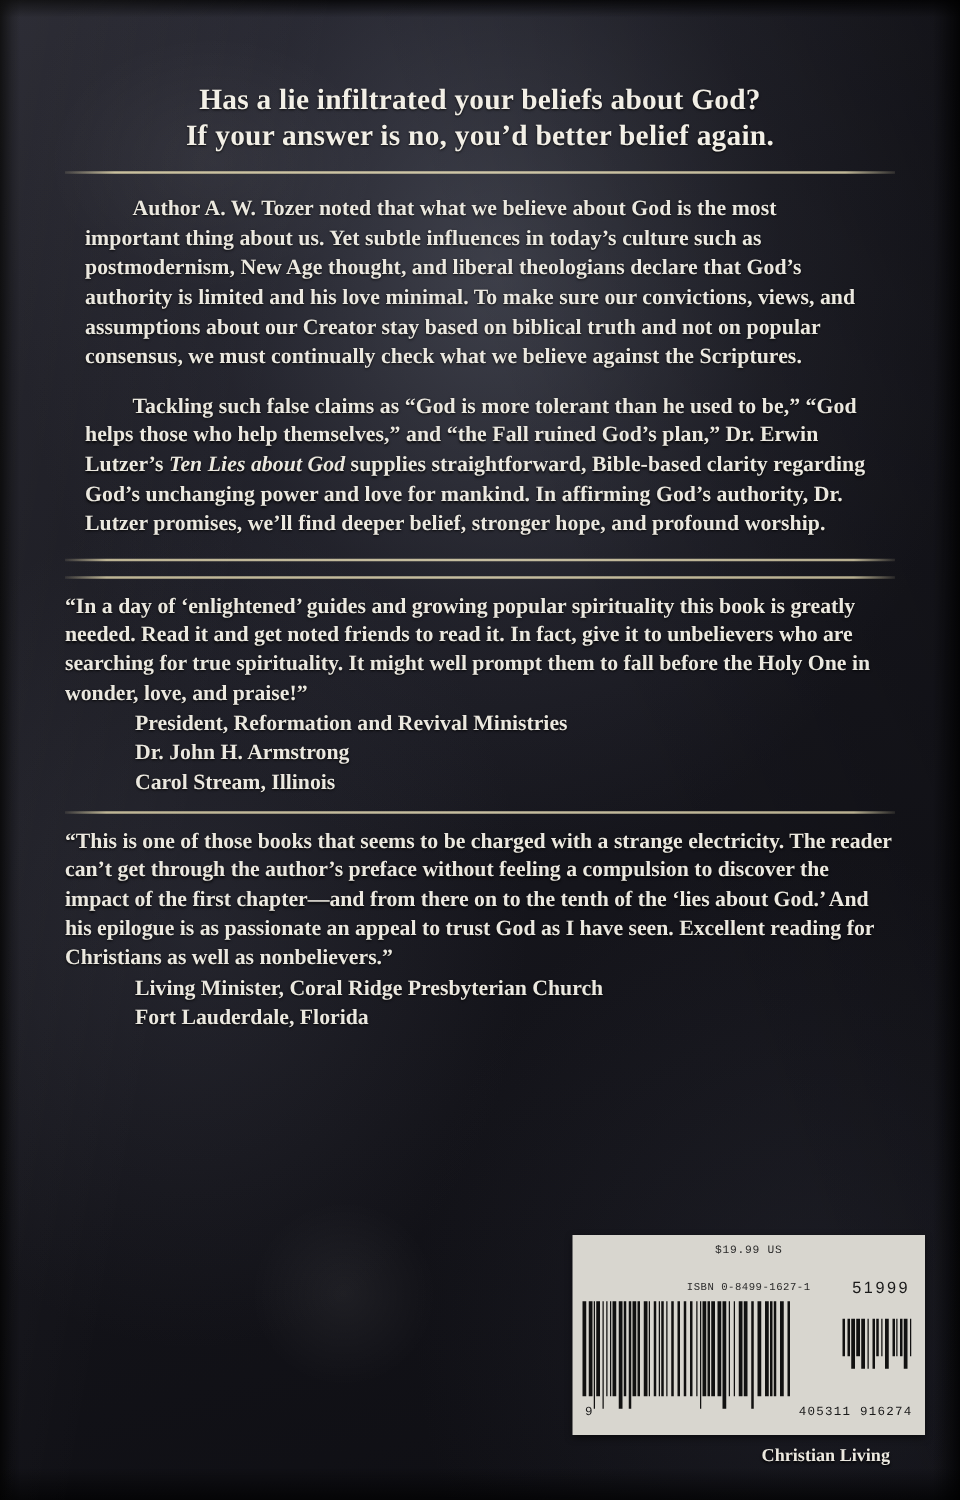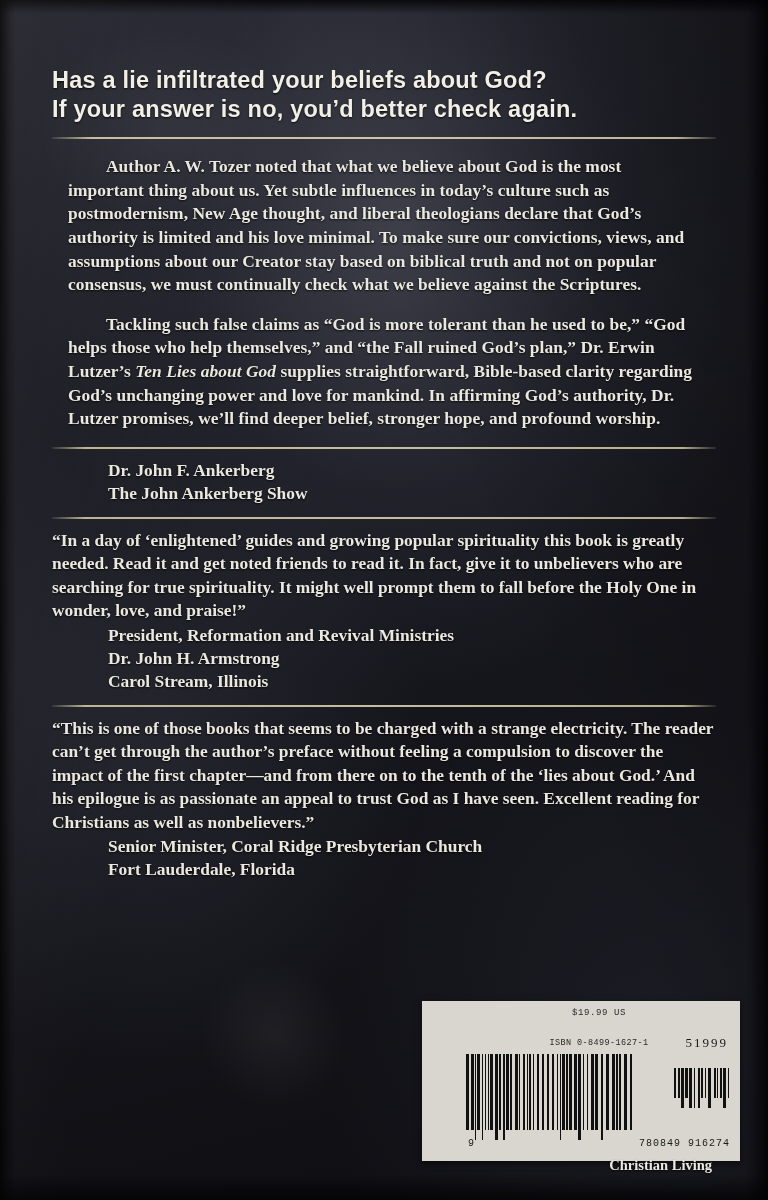--- a/index.html
+++ b/index.html
@@ -56,23 +56,23 @@
     left: 0; right: 0; bottom: 0;
     height: 26px;
     background: linear-gradient(0deg, rgba(0,0,0,0.7) 0%, rgba(0,0,0,0) 100%);
   }
   .content {
     position: relative;
     z-index: 3;
     padding: 0 52px;
   }
   .headline {
-    text-align: left;
+    text-align: center;
     color: #f2efe6;
-    font-family: Liberation Sans, sans-serif;
+    font-family: Liberation Serif, serif;
     font-weight: bold;
     font-size: 23.5px;
     line-height: 1.22;
     padding-top: 66px;
     letter-spacing: 0.2px;
     text-shadow: 0 1px 2px rgba(0,0,0,0.8);
   }
   .headline .l2 { display: block; }
   .rule {
     height: 2px;
@@ -108,27 +108,26 @@
   .attrib div { line-height: 1.33; }
   .sep {
     height: 2px;
     margin: 12px 0 10px 0;
     background: linear-gradient(90deg, rgba(196,185,150,0.12) 0%, rgba(206,196,160,0.9) 5%, rgba(212,203,170,0.92) 50%, rgba(206,196,160,0.88) 95%, rgba(196,185,150,0.12) 100%);
   }
   .italic { font-style: italic; }
   .barcode-box {
     position: absolute;
     right: 28px;
-    bottom: 39px;
+    bottom: 52px;
     width: 282px;
     height: 160px;
     background: #d8d6cf;
     z-index: 4;
     box-shadow: 0 2px 6px rgba(0,0,0,0.6);
-    padding-left: 36px;
   }
   .bc-price {
     text-align: center;
     font-family: "Liberation Mono", monospace;
     font-size: 9px;
     color: #2a2a2a;
     padding-top: 7px;
     letter-spacing: 0.6px;
   }
   .bc-isbn {
@@ -169,21 +168,21 @@
     padding: 0 10px;
     display: flex;
     justify-content: space-between;
     margin-top: -2px;
     letter-spacing: 1px;
   }
   .bc-addon-digits {
     position: absolute;
     right: 12px;
     top: 34px;
-    font-family: Liberation Serif, serif;
+    font-family: Liberation Sans, sans-serif;
     font-size: 13px;
     color: #1a1a1a;
     letter-spacing: 2px;
   }
   .category {
     position: absolute;
     right: 56px;
     bottom: 26px;
     color: #ece9e0;
     font-size: 14.5px;
@@ -214,56 +213,52 @@
   <div class="smudge1"></div>
   <div class="edge-left"></div>
   <div class="edge-right"></div>
   <div class="edge-top"></div>
   <div class="edge-bottom"></div>
 
   <div class="content">
 
     <div class="headline">
       <span>Has a lie infiltrated your beliefs about God?</span>
-      <span class="l2">If your answer is no, you’d better check again.</span>
+      <span class="l2">If your answer is no, you’d better belief again.</span>
     </div>
 
     <div class="rule"></div>
 
     <div class="body-text">
       <p>Author A. W. Tozer noted that what we believe about God is the most important thing about us. Yet subtle influences in today’s culture such as postmodernism, New Age thought, and liberal theologians declare that God’s authority is limited and his love minimal. To make sure our convictions, views, and assumptions about our Creator stay based on biblical truth and not on popular consensus, we must continually check what we believe against the Scriptures.</p>
       <p><span>Tackling such false claims as “God is more tolerant than he used to be,” “God helps those who help themselves,” and “the Fall ruined God’s plan,” Dr. Erwin Lutzer’s </span><span class="italic">Ten Lies about God</span><span> supplies straightforward, Bible-based clarity regarding God’s unchanging power and love for mankind. In affirming God’s authority, Dr. Lutzer promises, we’ll find deeper belief, stronger hope, and profound worship.</span></p>
     </div>
 
     <div class="sep"></div>
 
     <div class="blurb">
-      <div class="attrib">
-        <div>Dr. John F. Ankerberg</div>
-        <div>The John Ankerberg Show</div>
-      </div>
     </div>
 
     <div class="sep"></div>
 
     <div class="blurb">
       <p class="quote">“In a day of ‘enlightened’ guides and growing popular spirituality this book is greatly needed. Read it and get noted friends to read it. In fact, give it to unbelievers who are searching for true spirituality. It might well prompt them to fall before the Holy One in wonder, love, and praise!”</p>
       <div class="attrib">
         <div>President, Reformation and Revival Ministries</div>
         <div>Dr. John H. Armstrong</div>
         <div>Carol Stream, Illinois</div>
       </div>
     </div>
 
     <div class="sep"></div>
 
     <div class="blurb">
       <p class="quote">“This is one of those books that seems to be charged with a strange electricity. The reader can’t get through the author’s preface without feeling a compulsion to discover the impact of the first chapter—and from there on to the tenth of the ‘lies about God.’ And his epilogue is as passionate an appeal to trust God as I have seen. Excellent reading for Christians as well as nonbelievers.”</p>
       <div class="attrib">
-        <div>Senior Minister, Coral Ridge Presbyterian Church</div>
+        <div>Living Minister, Coral Ridge Presbyterian Church</div>
         <div>Fort Lauderdale, Florida</div>
       </div>
     </div>
 
   </div>
 
   <div class="barcode-box">
     <div class="bc-price">$19.99 US</div>
     <div class="bc-isbn">ISBN 0-8499-1627-1</div>
     <div class="bc-row">
@@ -323,19 +318,19 @@
           <div class="bar" style="left: 34px; width: 3px; height: 40px;"></div>
           <div class="bar" style="left: 40px; width: 2px; height: 30px;"></div>
           <div class="bar" style="left: 43px; width: 1px; height: 30px;"></div>
           <div class="bar" style="left: 46px; width: 2px; height: 30px;"></div>
           <div class="bar" style="left: 49px; width: 3px; height: 40px;"></div>
           <div class="bar" style="left: 54px; width: 1px; height: 30px;"></div>
         </div>
     </div>
     <div class="bc-digits">
       <span>9</span>
-      <span>780849 916274</span>
+      <span>405311 916274</span>
     </div>
     <div class="bc-addon-digits">51999</div>
   </div>
 
   <div class="category">Christian Living</div>
 </div>
 
 </body></html>

